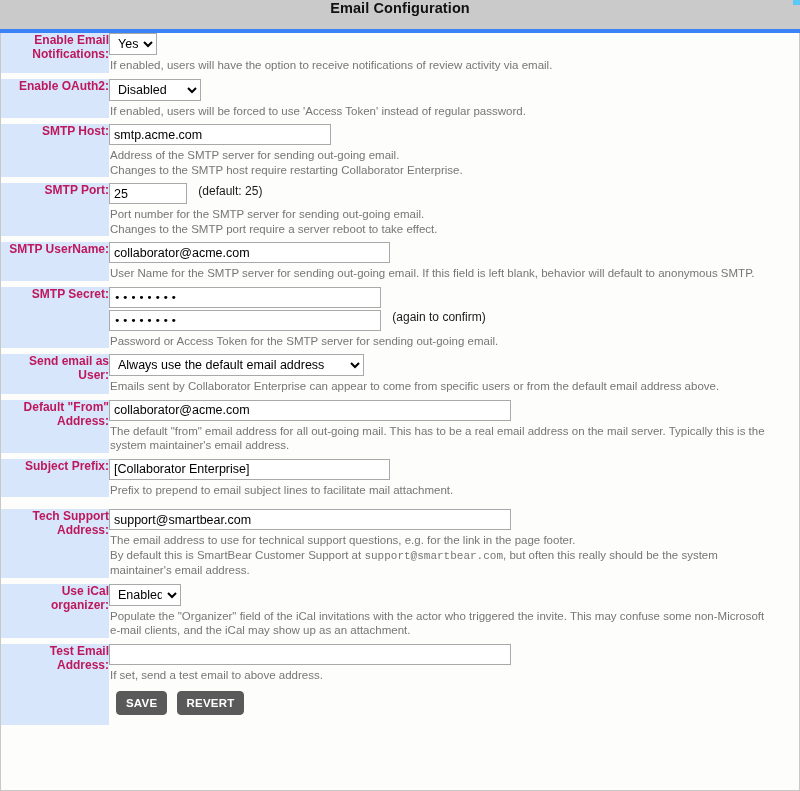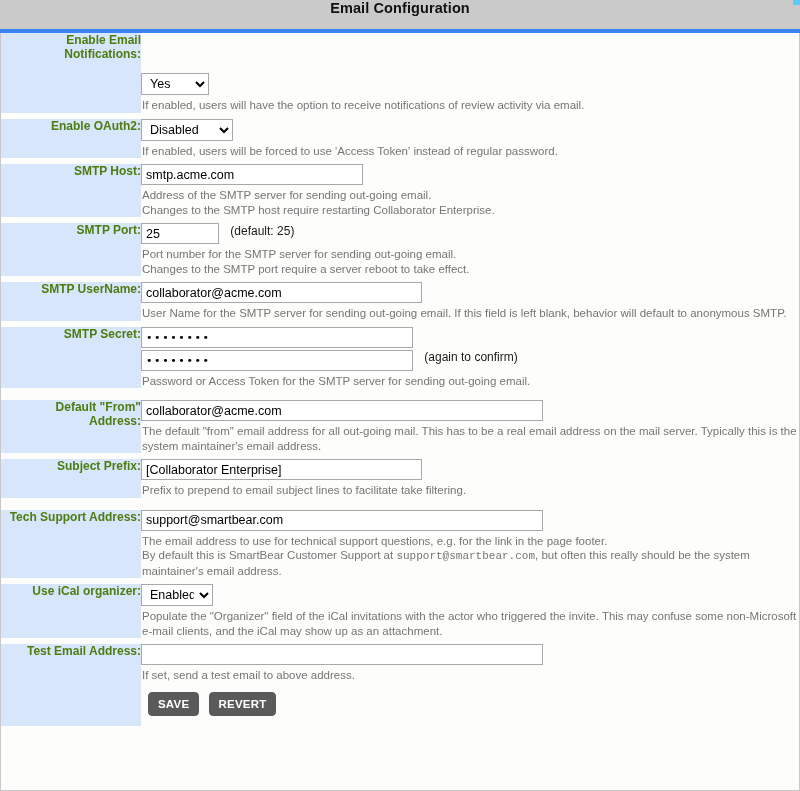--- a/index.html
+++ b/index.html
@@ -54,26 +54,26 @@
   table.cfg {
     border-collapse: collapse;
     width: 100%;
     table-layout: fixed;
   }
   table.cfg td {
     vertical-align: top;
     padding: 0;
   }
   td.lbl {
-    width: 140px;
+    width: 108px;
     background: #d7e6fa;
     text-align: right;
     font-weight: bold;
     font-size: 12px;
-    color: #4d7c0f;
+    color: #be185d;
     padding: 7px 6px 0 4px;
     box-sizing: border-box;
     line-height: 14px;
   }
   td.fld {
     background: #fdfdfb;
     padding: 5px 0 0 5px;
     box-sizing: border-box;
   }
   tr.spacer td {
@@ -159,21 +159,21 @@
   <span class="corner-mark"></span>
 </div>
 
 <div class="form-wrap">
 <table class="cfg">
   <tbody>
 
     <tr>
       <td class="lbl">Enable Email Notifications:</td>
       <td class="fld">
-        <select class="sel" style="width:68px;margin-top:40px;">
+        <select class="sel" style="width:48px;">
           <option>Yes</option>
         </select>
         <div class="desc">If enabled, users will have the option to receive notifications of review activity via email.</div>
       </td>
     </tr>
     <tr class="spacer">
           <td colspan="2"></td>
         </tr>
 
     <tr>
@@ -233,40 +233,49 @@
           <input class="txt pwd" style="width: 272px;" type="text" value="••••••••">
           <span class="inline-note">(again to confirm)</span>
         </div>
         <div class="desc">Password or Access Token for the SMTP server for sending out-going email.</div>
       </td>
     </tr>
     <tr class="spacer">
           <td colspan="2"></td>
         </tr>
 
+    <tr>
+      <td class="lbl">Send email as User:</td>
+      <td class="fld">
+        <select class="sel" style="width:255px;">
+          <option>Always use the default email address</option>
+        </select>
+        <div class="desc">Emails sent by Collaborator Enterprise can appear to come from specific users or from the default email address above.</div>
+      </td>
+    </tr>
     <tr class="spacer">
           <td colspan="2"></td>
         </tr>
 
     <tr>
       <td class="lbl">Default "From" Address:</td>
       <td class="fld">
         <input class="txt" style="width: 402px;" type="text" value="collaborator@acme.com">
         <div class="desc" style="max-width:655px;">The default "from" email address for all out-going mail. This has to be a real email address on the mail server. Typically this is the system maintainer's email address.</div>
       </td>
     </tr>
     <tr class="spacer">
           <td colspan="2"></td>
         </tr>
 
     <tr>
       <td class="lbl">Subject Prefix:</td>
       <td class="fld">
         <input class="txt" style="width: 281px;" type="text" value="[Collaborator Enterprise]">
-        <div class="desc">Prefix to prepend to email subject lines to facilitate take filtering.</div>
+        <div class="desc">Prefix to prepend to email subject lines to facilitate mail attachment.</div>
       </td>
     </tr>
     <tr class="spacer">
           <td colspan="2"></td>
         </tr>
 
     <tr class="spacer">
           <td colspan="2"></td>
         </tr>
 

